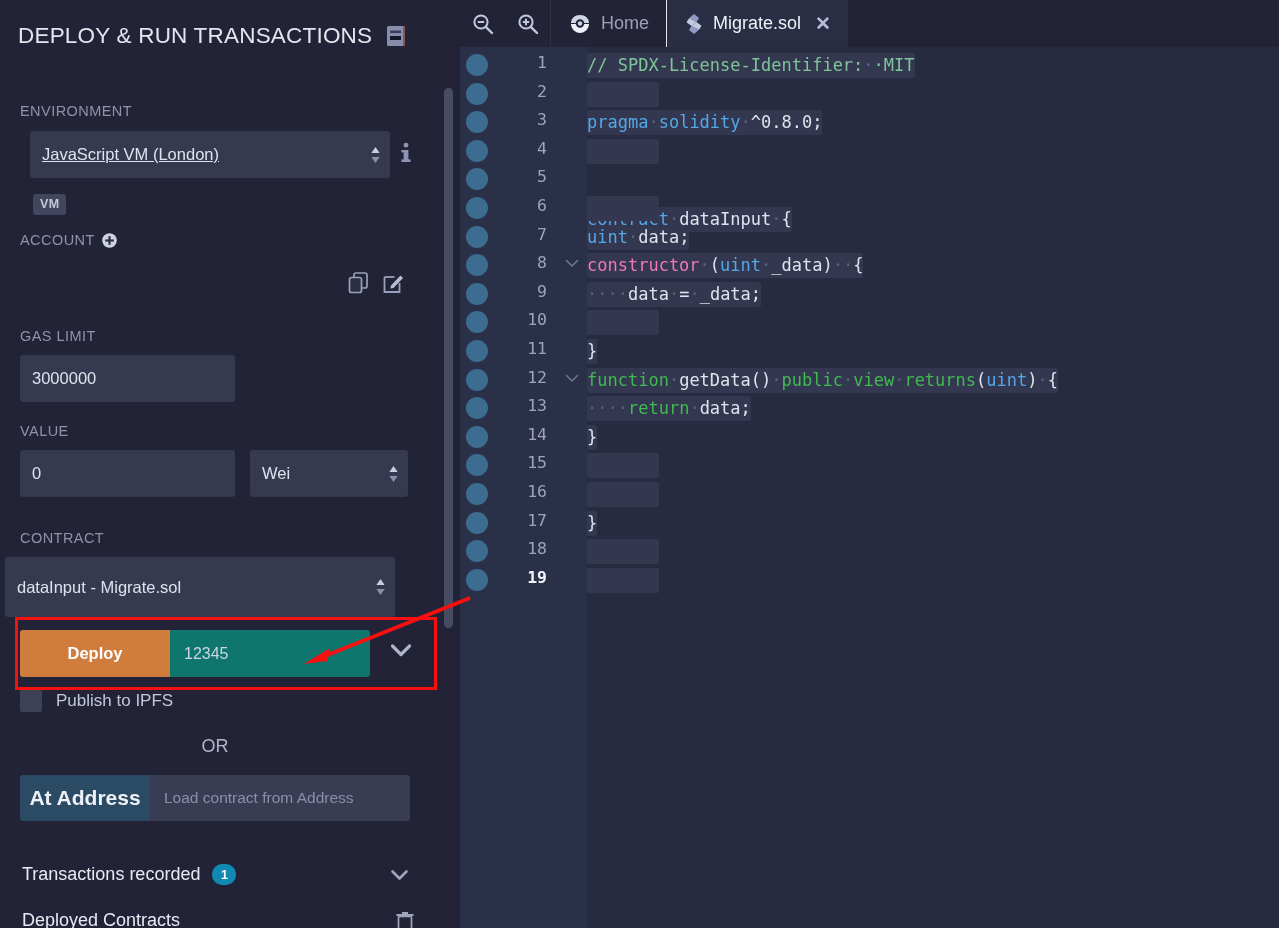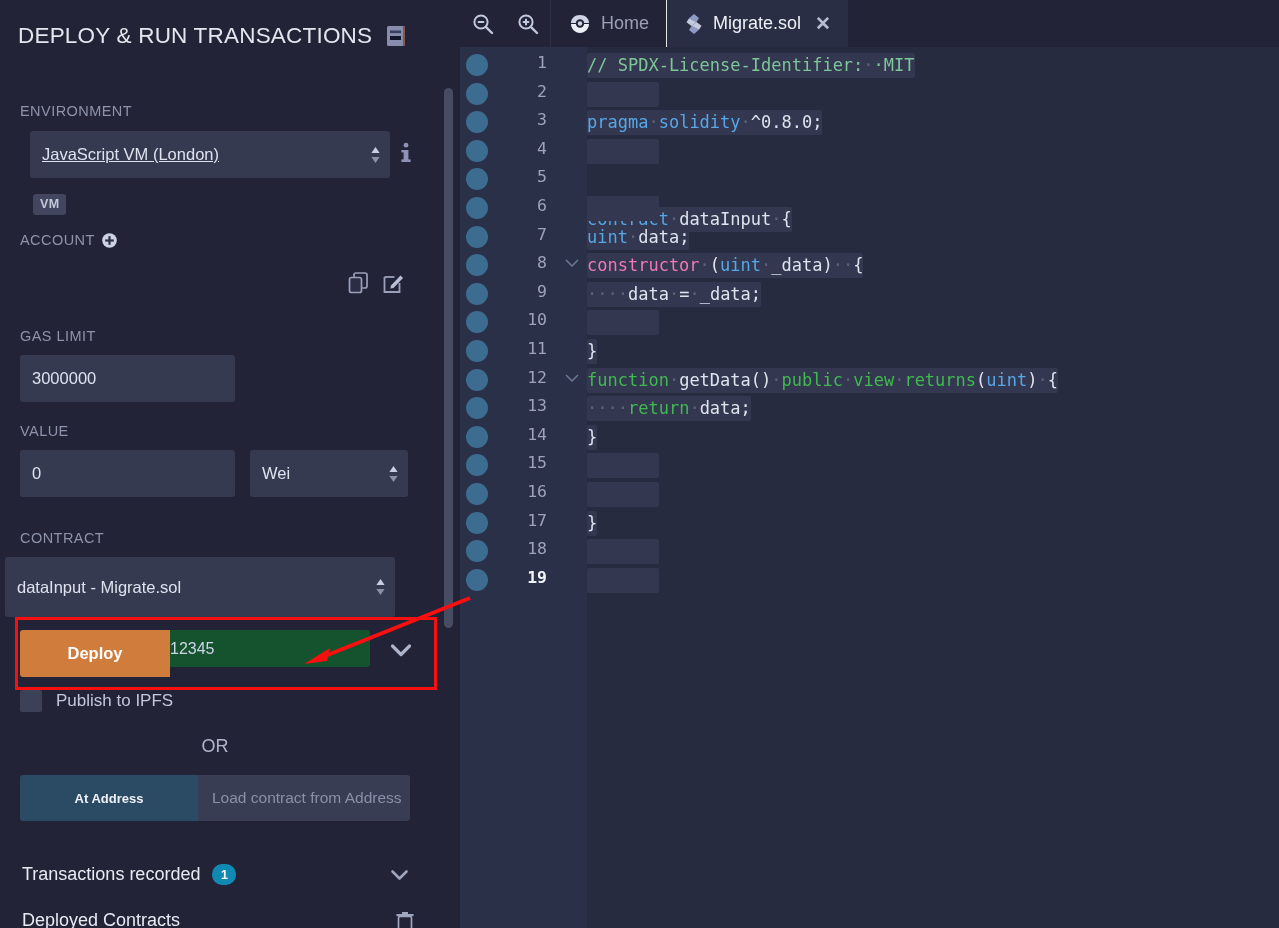--- a/index.html
+++ b/index.html
@@ -220,38 +220,38 @@
       <svg class="spin" viewBox="0 0 11 20">
         <path d="M5.5 2 L9.6 8 L1.4 8 Z" fill="#c9cee2"></path>
         <path d="M5.5 18 L9.6 12 L1.4 12 Z" fill="#8a90a8"></path>
       </svg>
     </div>
 
     <div style="position:absolute;left:20px;top:630px;width:350px;height:47px;display:flex;">
       <div style="width:150px;height:47px;background:#d07c3c;border-radius:3px 0 0 3px;
                   display:flex;align-items:center;justify-content:center;
                   color:#fff;font-size:16.5px;font-weight:bold;cursor:pointer;">Deploy</div>
-      <div style="flex:1;height:37px;background:#14532d;border-radius:0 3px 3px 0;
-                  display:flex;align-items:center;padding-left:0;color:#cfd4e6;font-size:16px;" title="uint256 _data">12345</div>
+      <div style="flex:1;height:47px;background:#0f766e;border-radius:0 3px 3px 0;
+                  display:flex;align-items:center;padding-left:14px;color:#cfd4e6;font-size:16px;" title="uint256 _data">12345</div>
     </div>
     <svg style="position:absolute;left:390px;top:643px;width:22px;height:16px;" viewBox="0 0 22 16">
       <path d="M2.5 3 L11 11.5 L19.5 3" fill="none" stroke="#aeb4cc" stroke-width="3.2" stroke-linecap="round" stroke-linejoin="round"></path>
     </svg>
 
     <div style="position:absolute;left:20px;top:690px;display:flex;align-items:center;gap:14px;">
       <div style="width:22px;height:22px;background:#3c4158;border-radius:2px;"></div>
       <span style="color:#c2c7db;font-size:17px;">Publish to IPFS</span>
     </div>
 
     <div style="position:absolute;left:0;top:736px;width:430px;text-align:center;color:#b0b5cb;font-size:18px;">OR</div>
 
     <div style="position:absolute;left:20px;top:775px;width:390px;height:46px;display:flex;">
-      <div style="width:178px;height:46px;background:#2b4a63;border-radius:3px 0 0 3px;
+      <div style="width:130px;height:46px;background:#2b4a63;border-radius:3px 0 0 3px;
                   display:flex;align-items:center;justify-content:center;
-                  color:#eef1f8;font-size:13px;font-weight:bold;cursor:pointer;">At Address</div>
+                  color:#eef1f8;font-size:21px;font-weight:bold;cursor:pointer;">At Address</div>
       <div style="flex:1;height:46px;background:#383d54;border-radius:0 3px 3px 0;
                   display:flex;align-items:center;padding-left:14px;color:#8b90a8;font-size:15.5px;">Load contract from Address</div>
     </div>
 
     <div style="position:absolute;left:22px;top:864px;display:flex;align-items:center;gap:12px;">
       <span style="color:#e7eaf3;font-size:18px;">Transactions recorded</span>
       <span style="background:#1089b3;color:#fff;font-size:12.5px;font-weight:bold;
                    border-radius:10px;min-width:24px;height:21px;display:flex;
                    align-items:center;justify-content:center;padding:0 7px;">1</span>
     </div>

